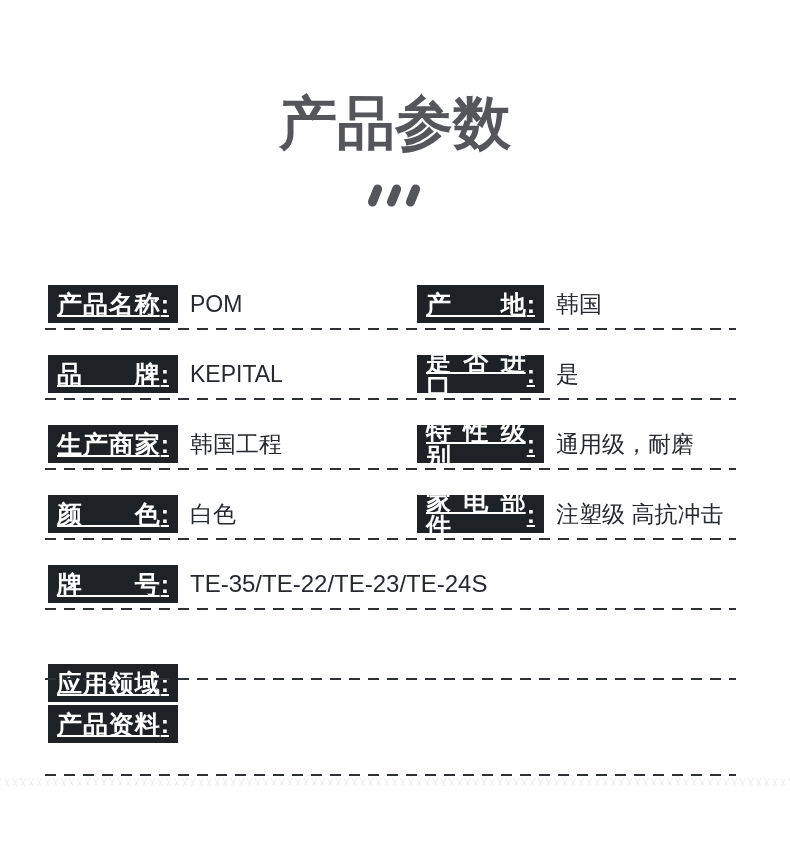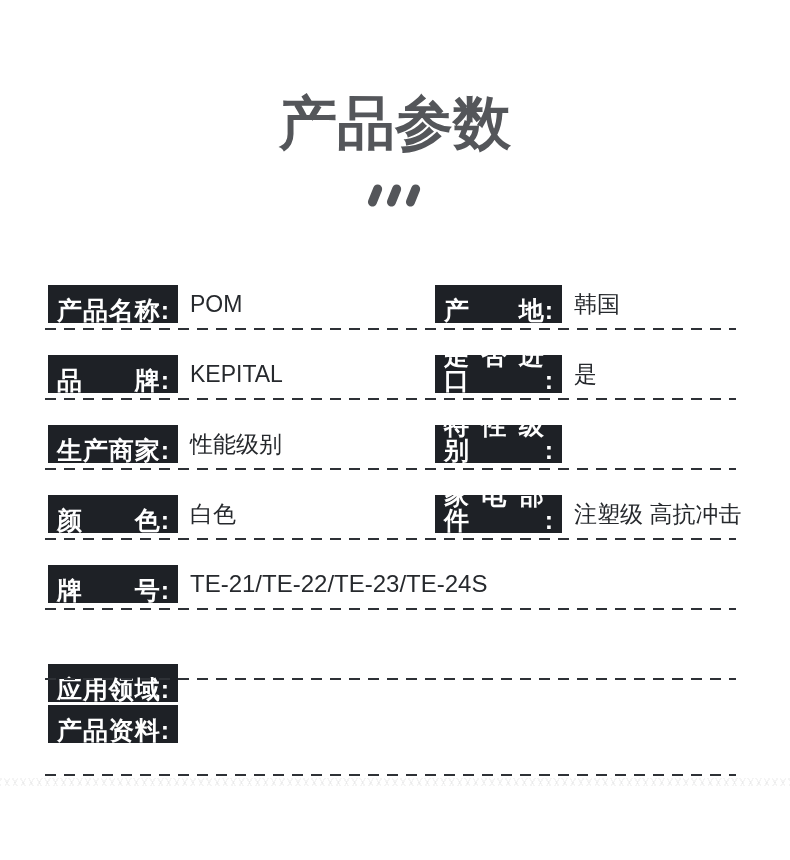--- a/index.html
+++ b/index.html
@@ -35,30 +35,30 @@
   .tick{
     display:block;width:9px;height:23px;
     background:var(--title-fg);
     border-radius:5px;
     transform:rotate(22deg);
   }
   
   .row{position:absolute;left:48px;width:694px;height:38px;}
   .cell{position:absolute;top:0;display:flex;align-items:center;}
   .cell.c0{left:0;}
-  .cell.c1{left:363px;padding-left:24px;}
+  .cell.c1{left:345px;padding-left:24px;}
   .cell.top{align-items:flex-start;}
   .label-box{
     flex:none;
     width:130px;height:38px;
     background:var(--box-bg);
     color:var(--label-fg);
-    display:flex;align-items:flex-end;
+    display:flex;align-items:center;
     padding:0 9px;
-    font-weight:700;font-size:25px;line-height:1;
+    font-weight:700;font-size:25px;line-height:1;text-decoration:underline;
   }
   .cell.c1 .label-box{width:127px;}
   .label-cn{
     flex:1;
     text-align:justify;
     text-align-last:justify;
   }
   .colon{font-weight:700;margin-left:1px;}
   .value{
     margin-left:12px;
@@ -137,27 +137,28 @@
     </div>
   </div>
   <div class="divider" style="top:398px"></div>
 
   <div class="row" style="top:425px">
     <div class="cell c0">
       <div class="label-box">
         <span class="label-cn">生产商家</span>
           <span class="colon">:</span>
       </div>
-      <div class="value">性能级别</div>
+      <div class="value">韩国工程</div>
     </div>
     <div class="cell c1">
       <div class="label-box">
         <span class="label-cn">特性级别</span>
           <span class="colon">:</span>
       </div>
+      <div class="value">通用级，耐磨</div>
     </div>
   </div>
   <div class="divider" style="top:468px"></div>
 
   <div class="row" style="top:495px">
     <div class="cell c0">
       <div class="label-box">
         <span class="label-cn">颜色</span>
           <span class="colon">:</span>
       </div>
@@ -172,21 +173,21 @@
     </div>
   </div>
   <div class="divider" style="top:538px"></div>
 
   <div class="row" style="top:565px">
     <div class="cell c0 wide">
       <div class="label-box">
         <span class="label-cn">牌号</span>
           <span class="colon">:</span>
       </div>
-      <div class="value">TE-21/TE-22/TE-23/TE-24S</div>
+      <div class="value">TE-35/TE-22/TE-23/TE-24S</div>
     </div>
   </div>
   <div class="divider" style="top:608px"></div>
 
   <div class="row" style="top:664px">
     <div class="cell c0 wide">
       <div class="label-box">
         <span class="label-cn">应用领域</span>
           <span class="colon">:</span>
       </div>

